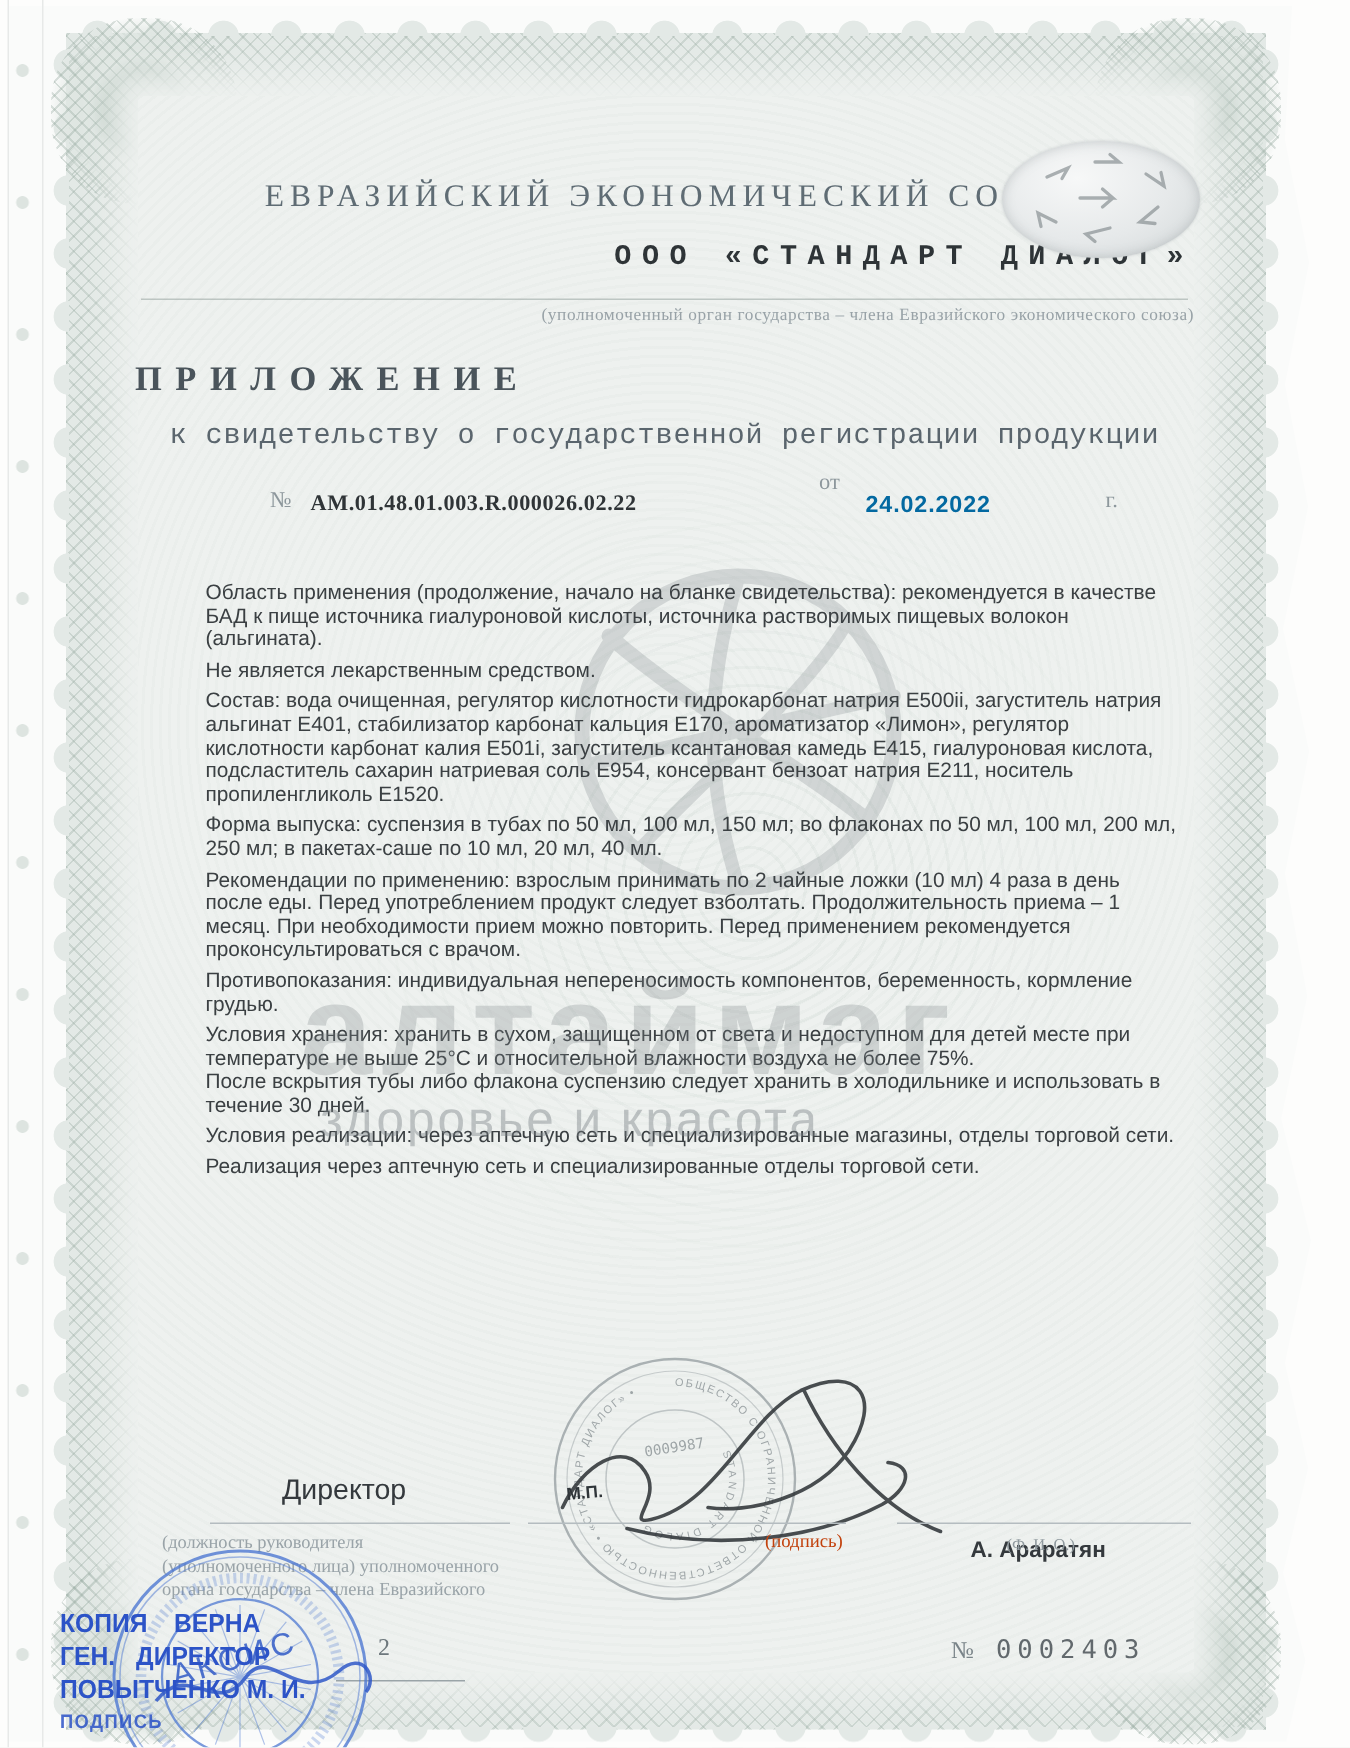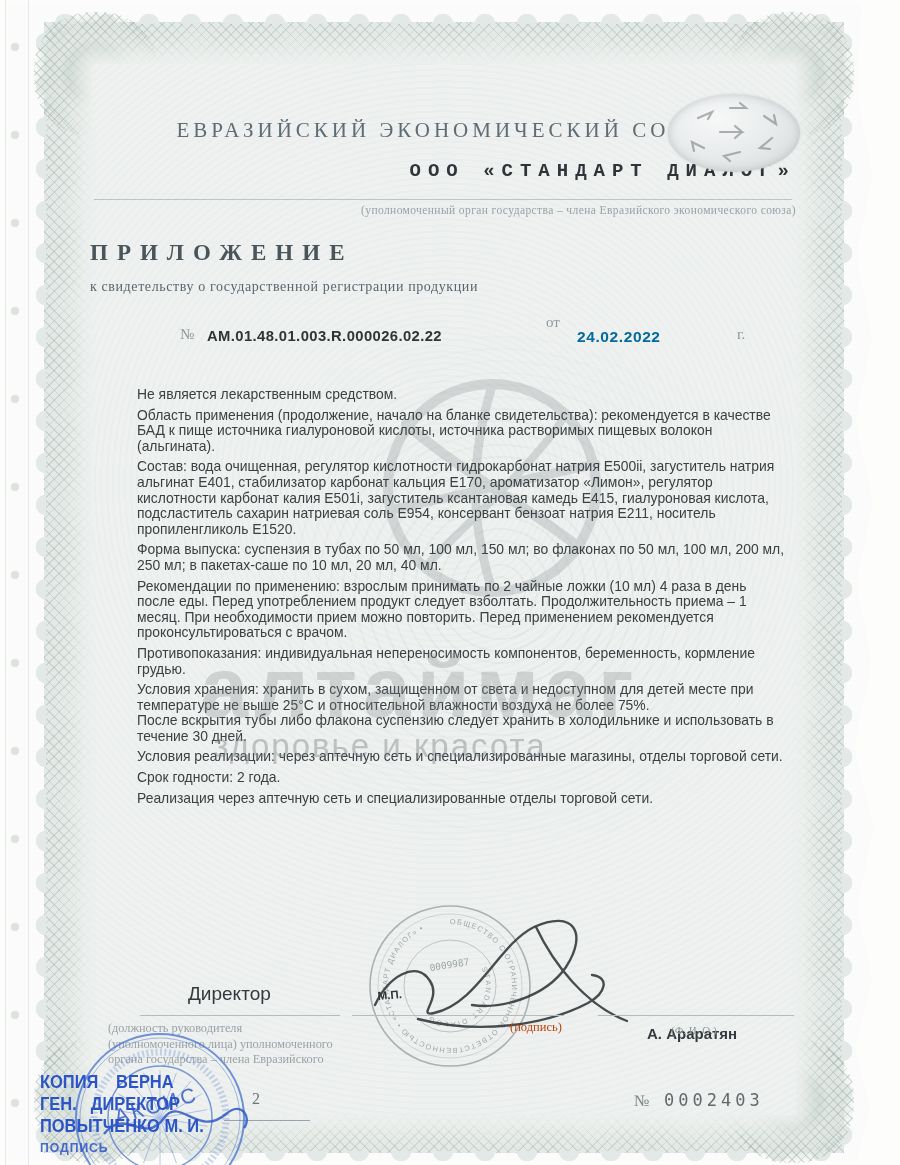--- a/index.html
+++ b/index.html
@@ -51,25 +51,25 @@
   .union-title{left:90px;right:104px;top:118px;text-align:center;
        font-family:"Liberation Serif",serif;font-size:21px;letter-spacing:4px;color:#5f6c74;}
   .org-name{left:90px;right:104px;top:160px;text-align:right;
        font-family:"Liberation Mono","DejaVu Sans Mono",monospace;font-weight:bold;font-size:19px;
        letter-spacing:7px;color:#2e3437;}
   .header-divider{left:94px;right:108px;top:199px;height:1px;background:rgba(150,162,158,.55);}
   .org-caption{left:90px;right:104px;top:204px;text-align:right;
        font-family:"Liberation Serif",serif;font-size:11.5px;color:#98a2a7;letter-spacing:.4px;}
   .doc-title{left:90px;right:104px;top:240px;
        font-family:"Liberation Serif",serif;font-weight:bold;font-size:23px;letter-spacing:9px;color:#4a545b;}
-  .doc-subtitle{left:90px;right:104px;top:279px;text-align:left;
-       font-family:Liberation Serif, serif;font-size:14px;letter-spacing:.6px;color:#5a656d;}
+  .doc-subtitle{left:90px;right:104px;top:279px;text-align:center;
+       font-family:Liberation Mono, monospace;font-size:19px;letter-spacing:.6px;color:#5a656d;}
   .lbl-serif{font-family:"Liberation Serif",serif;font-size:15px;color:#8d979c;}
   .num-sign{left:180px;top:326px;}
-  .num-value{left:207px;top:328px;font-weight:bold;font-size:14.8px;letter-spacing:.4px;color:#2f3437;}
+  .num-value{left:207px;top:328px;font-weight:bold;font-size:14.8px;letter-spacing:.4px;color:#2f3437;font-family:Liberation Serif, serif;}
   .date-prep{left:546px;top:314px;text-align:center;}
   .date-value{left:577px;top:328px;font-weight:bold;font-size:15.5px;letter-spacing:.6px;color:#0369a1;}
   .year-suf{left:737px;top:326px;}
 
   
   .body-block{left:137px;top:387px;width:648px;color:#3b4043;}
   .body-block p{margin:0 0 5px 0;font-size:13.9px;line-height:15.6px;}
   .body-block p.tight{margin-top:-5px;}
 
   
@@ -164,30 +164,29 @@
   <g stroke="#8f979a" fill="none" opacity=".30" stroke-linecap="round">
     <circle cx="126" cy="112" r="104" stroke-width="10"></circle>
     <path d="M40 48 C95 96 158 128 214 172" stroke-width="10"></path>
     <path d="M126 10 C104 82 104 144 126 214" stroke-width="9"></path>
     <path d="M24 134 C84 122 172 100 230 88" stroke-width="9"></path>
     <path d="M62 188 C98 150 170 86 196 44" stroke-width="8"></path>
   </g>
 </svg>
 
 <div class="abs body-block">
+  <p>Область применения (продолжение, начало на бланке свидетельства): рекомендуется в качестве БАД к пище источника гиалуроновой кислоты, источника растворимых пищевых волокон (альгината).</p>
   <p>Не является лекарственным средством.</p>
-  <p>Область применения (продолжение, начало на бланке свидетельства): рекомендуется в качестве БАД к пище источника гиалуроновой кислоты, источника растворимых пищевых волокон (альгината).</p>
   <p>Состав: вода очищенная, регулятор кислотности гидрокарбонат натрия Е500ii, загуститель натрия альгинат Е401, стабилизатор карбонат кальция Е170, ароматизатор «Лимон», регулятор кислотности карбонат калия Е501i, загуститель ксантановая камедь Е415, гиалуроновая кислота, подсластитель сахарин натриевая соль Е954, консервант бензоат натрия Е211, носитель пропиленгликоль Е1520.</p>
   <p>Форма выпуска: суспензия в тубах по 50 мл, 100 мл, 150 мл; во флаконах по 50 мл, 100 мл, 200 мл, 250 мл; в пакетах-саше по 10 мл, 20 мл, 40 мл.</p>
   <p>Рекомендации по применению: взрослым принимать по 2 чайные ложки (10 мл) 4 раза в день после еды. Перед употреблением продукт следует взболтать. Продолжительность приема – 1 месяц. При необходимости прием можно повторить. Перед применением рекомендуется проконсультироваться с врачом.</p>
   <p>Противопоказания: индивидуальная непереносимость компонентов, беременность, кормление грудью.</p>
   <p>Условия хранения: хранить в сухом, защищенном от света и недоступном для детей месте при температуре не выше 25°С и относительной влажности воздуха не более 75%.</p>
   <p class="tight">После вскрытия тубы либо флакона суспензию следует хранить в холодильнике и использовать в течение 30 дней.</p>
   <p>Условия реализации: через аптечную сеть и специализированные магазины, отделы торговой сети.</p>
-  <p>Срок годности: 2 года.</p>
   <p>Реализация через аптечную сеть и специализированные отделы торговой сети.</p>
 </div>
 
 <div class="abs wm-brand">алтаймаг</div>
 <div class="abs wm-slogan">здоровье и красота</div>
 
 <svg class="abs org-stamp" width="206" height="172" viewBox="0 0 206 172">
   <defs>
     <path id="ringA" d="M 102 26 a 62 62 0 1 1 -0.1 0"></path>
     <path id="ringB" d="M 102 52 a 36 36 0 1 1 -0.1 0"></path>

